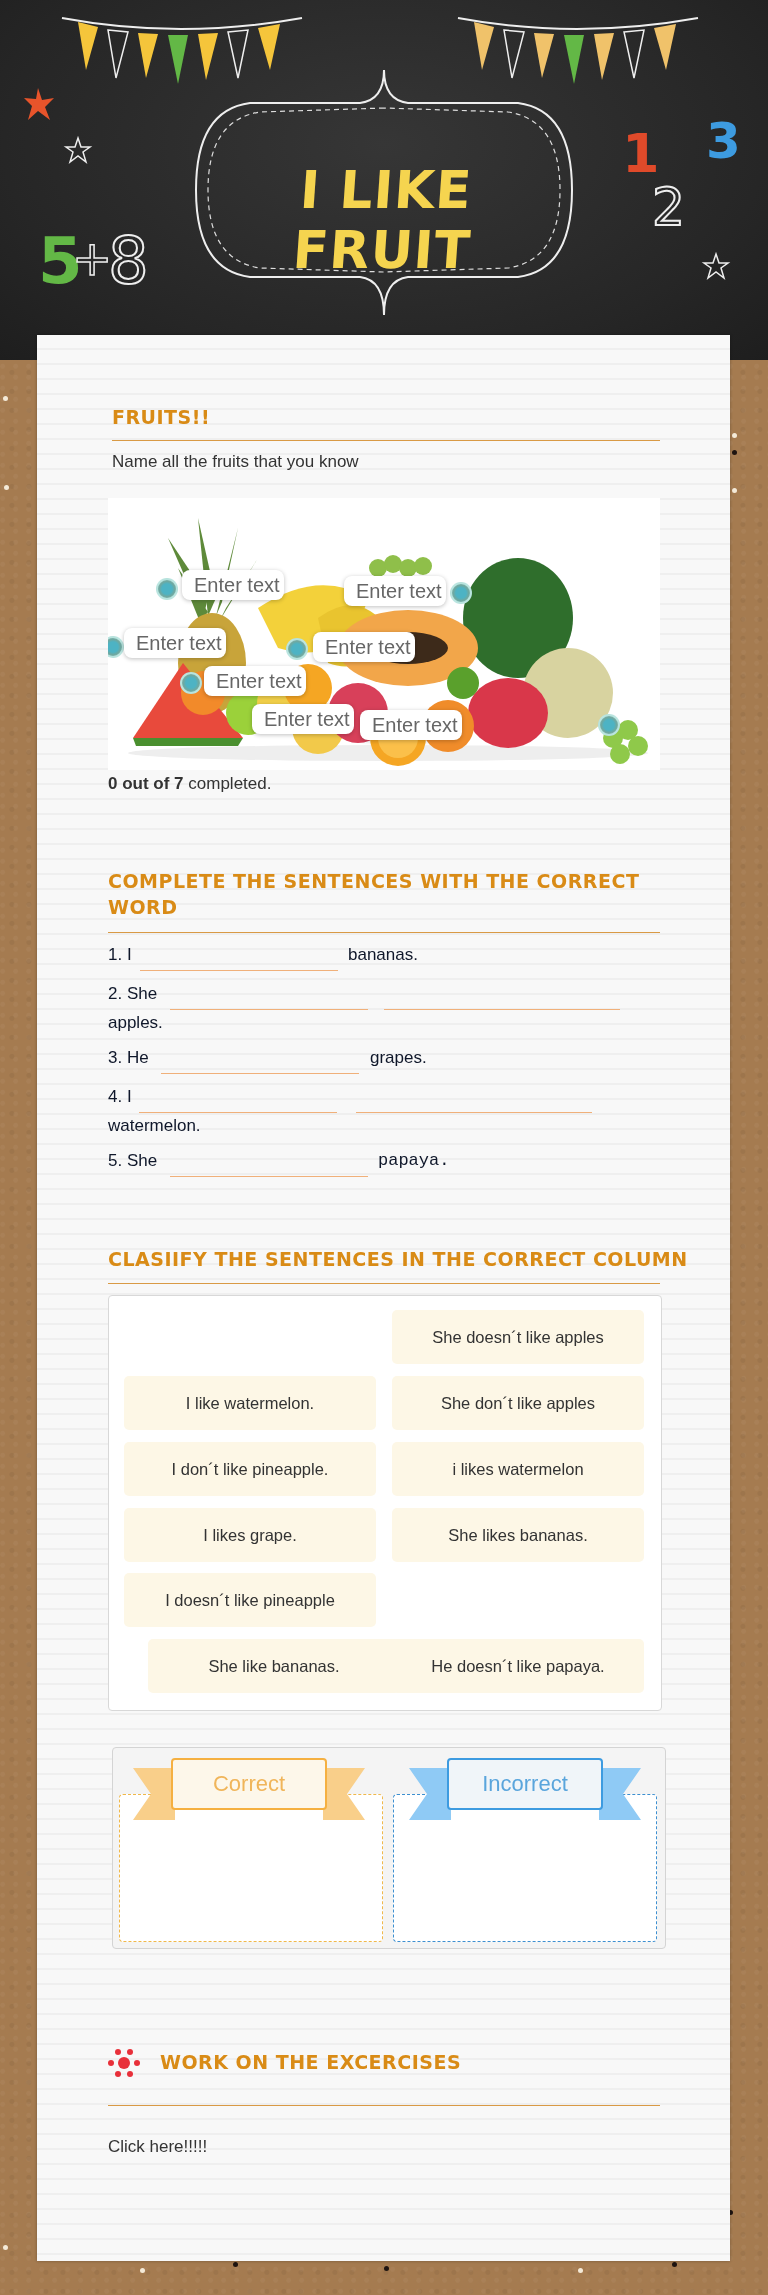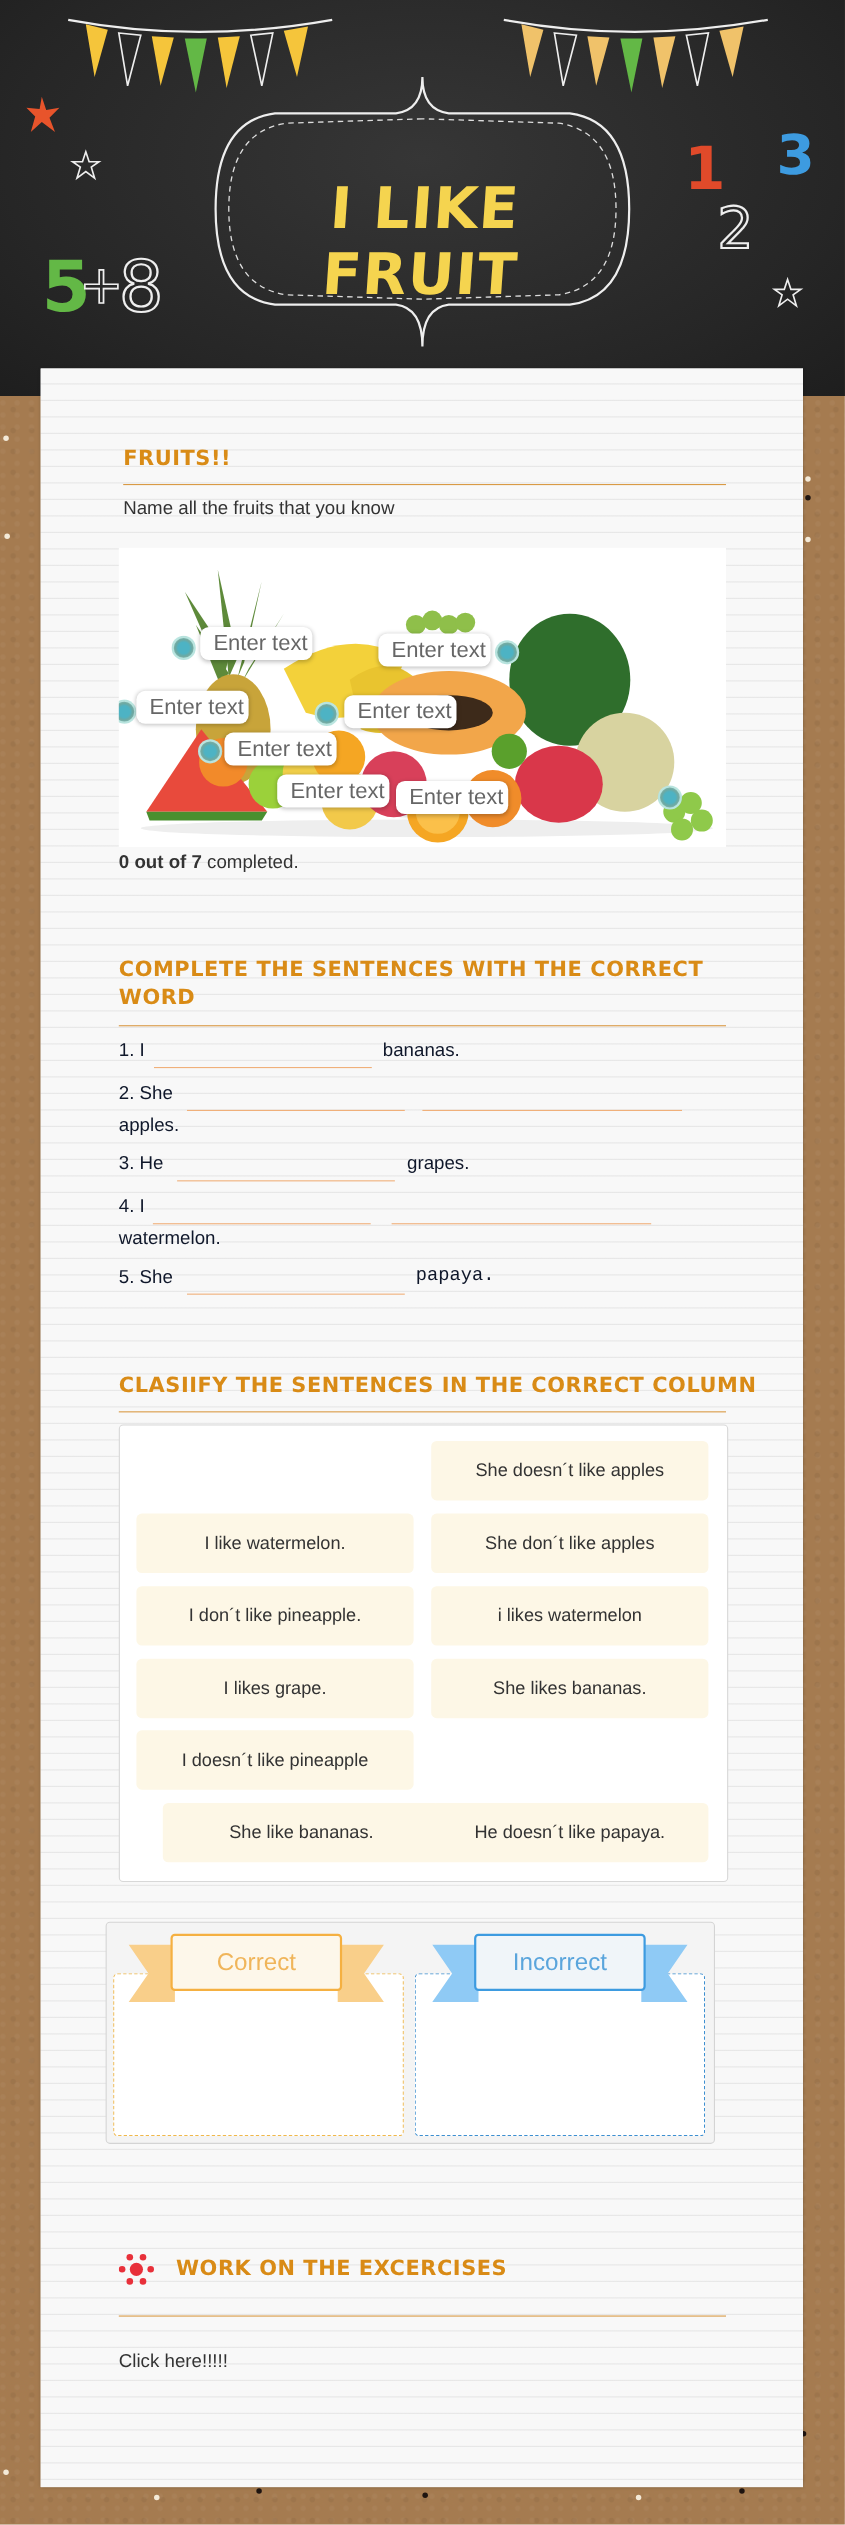--- a/index.html
+++ b/index.html
@@ -57,21 +57,21 @@
   .sentence { position:absolute; font-size:17px; color:#0f172a; }
   .classify-box {
     position:absolute; left:108px; top:1295px; width:552px; height:414px;
     background:#fff; border:1px solid #d8d8d8; border-radius:4px;
   }
   .card {
     position:absolute; width:252px; height:54px; background:#fdf7e6; border-radius:5px;
     text-align:center; line-height:54px; font-size:16.5px; color:#333;
   }
   .drop-box {
-    position:absolute; left:96px; top:1747px; width:552px; height:200px;
+    position:absolute; left:112px; top:1747px; width:552px; height:200px;
     background:#f4f4f4; border:1px solid #d4d4d4; border-radius:4px;
   }
   .drop-zone { position:absolute; top:46px; width:262px; height:146px; background:#fff; border-radius:4px; }
   .ribbon-label {
     position:absolute; top:10px; width:156px; height:52px; border-radius:4px; box-sizing:border-box;
     text-align:center; line-height:48px; font-size:22px;
   }
 </style>
 </head>
 <body>

